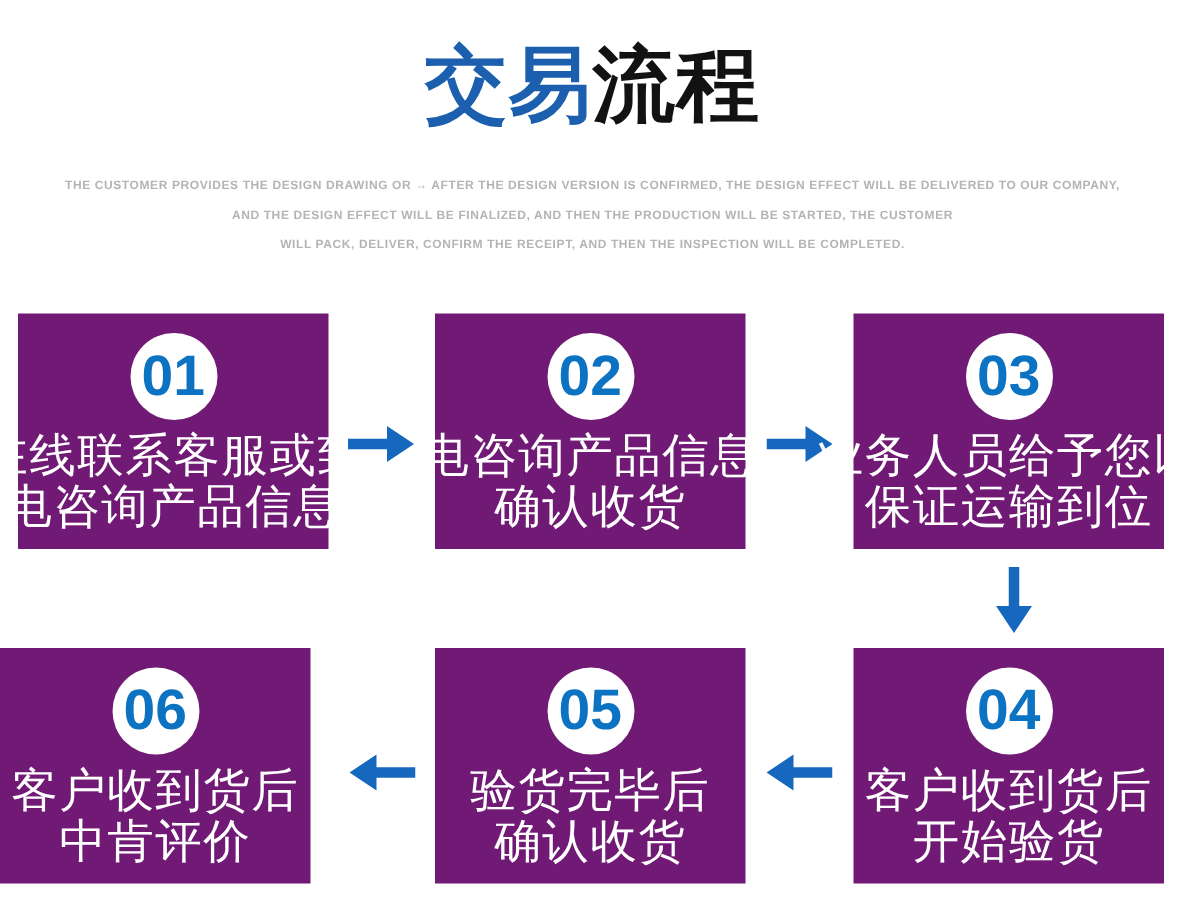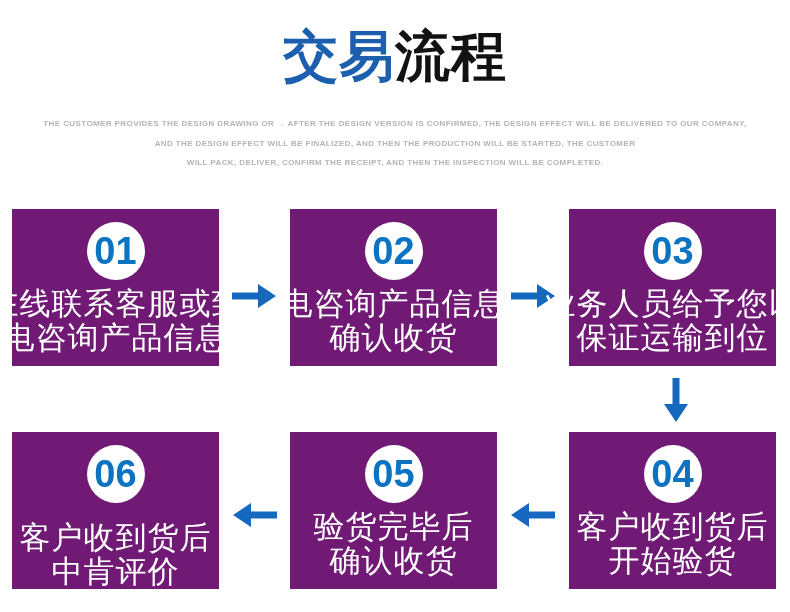--- a/index.html
+++ b/index.html
@@ -78,21 +78,21 @@
     text-align: center;
     letter-spacing: 1px;
     white-space: nowrap;
   }
 
   .pos-1 { left: 12px;  top: 209px; }
   .pos-2 { left: 290px; top: 209px; }
   .pos-3 { left: 569px; top: 209px; }
   .pos-4 { left: 569px; top: 432px; }
   .pos-5 { left: 290px; top: 432px; }
-  .pos-6 { left: 12px;  top: 432px; justify-content: space-between; }
+  .pos-6 { left: 0;  top: 432px; }
 
   
   .arrow {
     position: absolute;
     width: 44px;
     height: 32px;
   }
   .arrow svg { display: block; width: 44px; height: 32px; }
   .arrow svg polygon { fill: #1668bf; }
 

